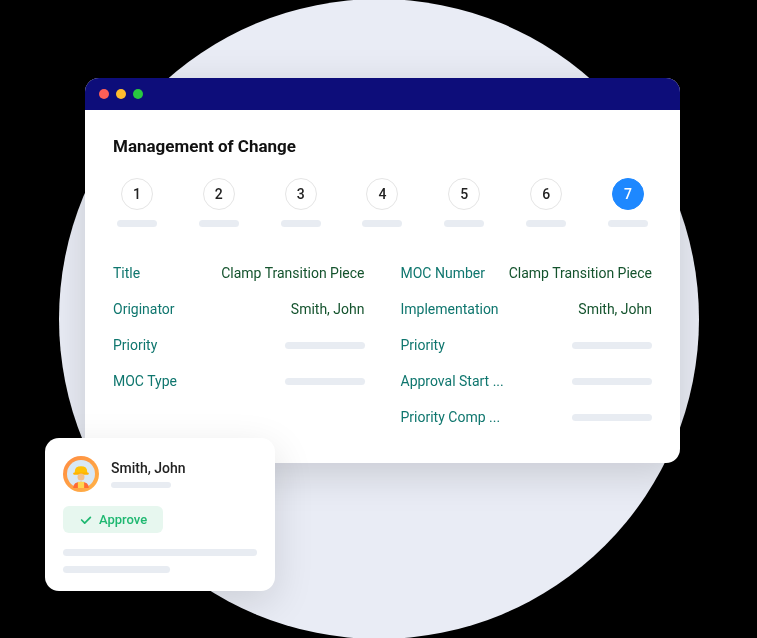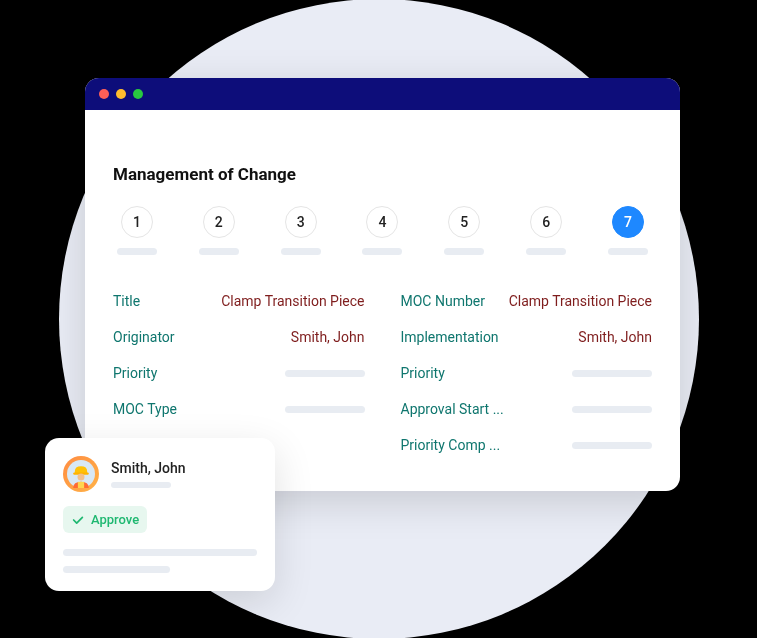--- a/index.html
+++ b/index.html
@@ -40,21 +40,20 @@
       align-items: center;
       padding: 0 14px;
       gap: 7px;
     }
     .traffic-light { width: 10px; height: 10px; border-radius: 50%; }
     .tl-red { background: #ff5f57; }
     .tl-yellow { background: #ffbd2e; }
     .tl-green { background: #28c840; }
     .content {
       padding: 26px 28px 28px 28px;
-      margin-top: 28px;
     }
     .page-title {
       font-size: 17px;
       font-weight: 700;
       color: #111;
       margin-bottom: 22px;
     }
     .stepper {
       display: flex;
       justify-content: space-between;
@@ -103,21 +102,21 @@
       align-items: center;
       height: 36px;
     }
     .field-label {
       font-size: 14px;
       color: #0f766e;
       font-weight: 400;
     }
     .field-value {
       font-size: 14px;
-      color: #7f1d1d;
+      color: #14532d;
       text-align: right;
     }
     .placeholder-bar {
       width: 80px;
       height: 7px;
       border-radius: 4px;
       background: #e8ecf2;
     }
     .user-card {
       position: absolute;
@@ -160,21 +159,21 @@
       height: 6px;
       border-radius: 3px;
       background: #e8ecf2;
     }
     .approve-badge {
       display: inline-flex;
       align-items: center;
       gap: 6px;
       background: #e7f7ef;
       color: #1fb871;
-      padding: 6px 8px;
+      padding: 6px 16px;
       border-radius: 6px;
       font-size: 13px;
       font-weight: 500;
       margin-bottom: 16px;
     }
     .approve-badge svg { width: 14px; height: 14px; }
     .card-lines { display: flex; flex-direction: column; gap: 10px; }
     .card-line {
       height: 7px;
       border-radius: 4px;

